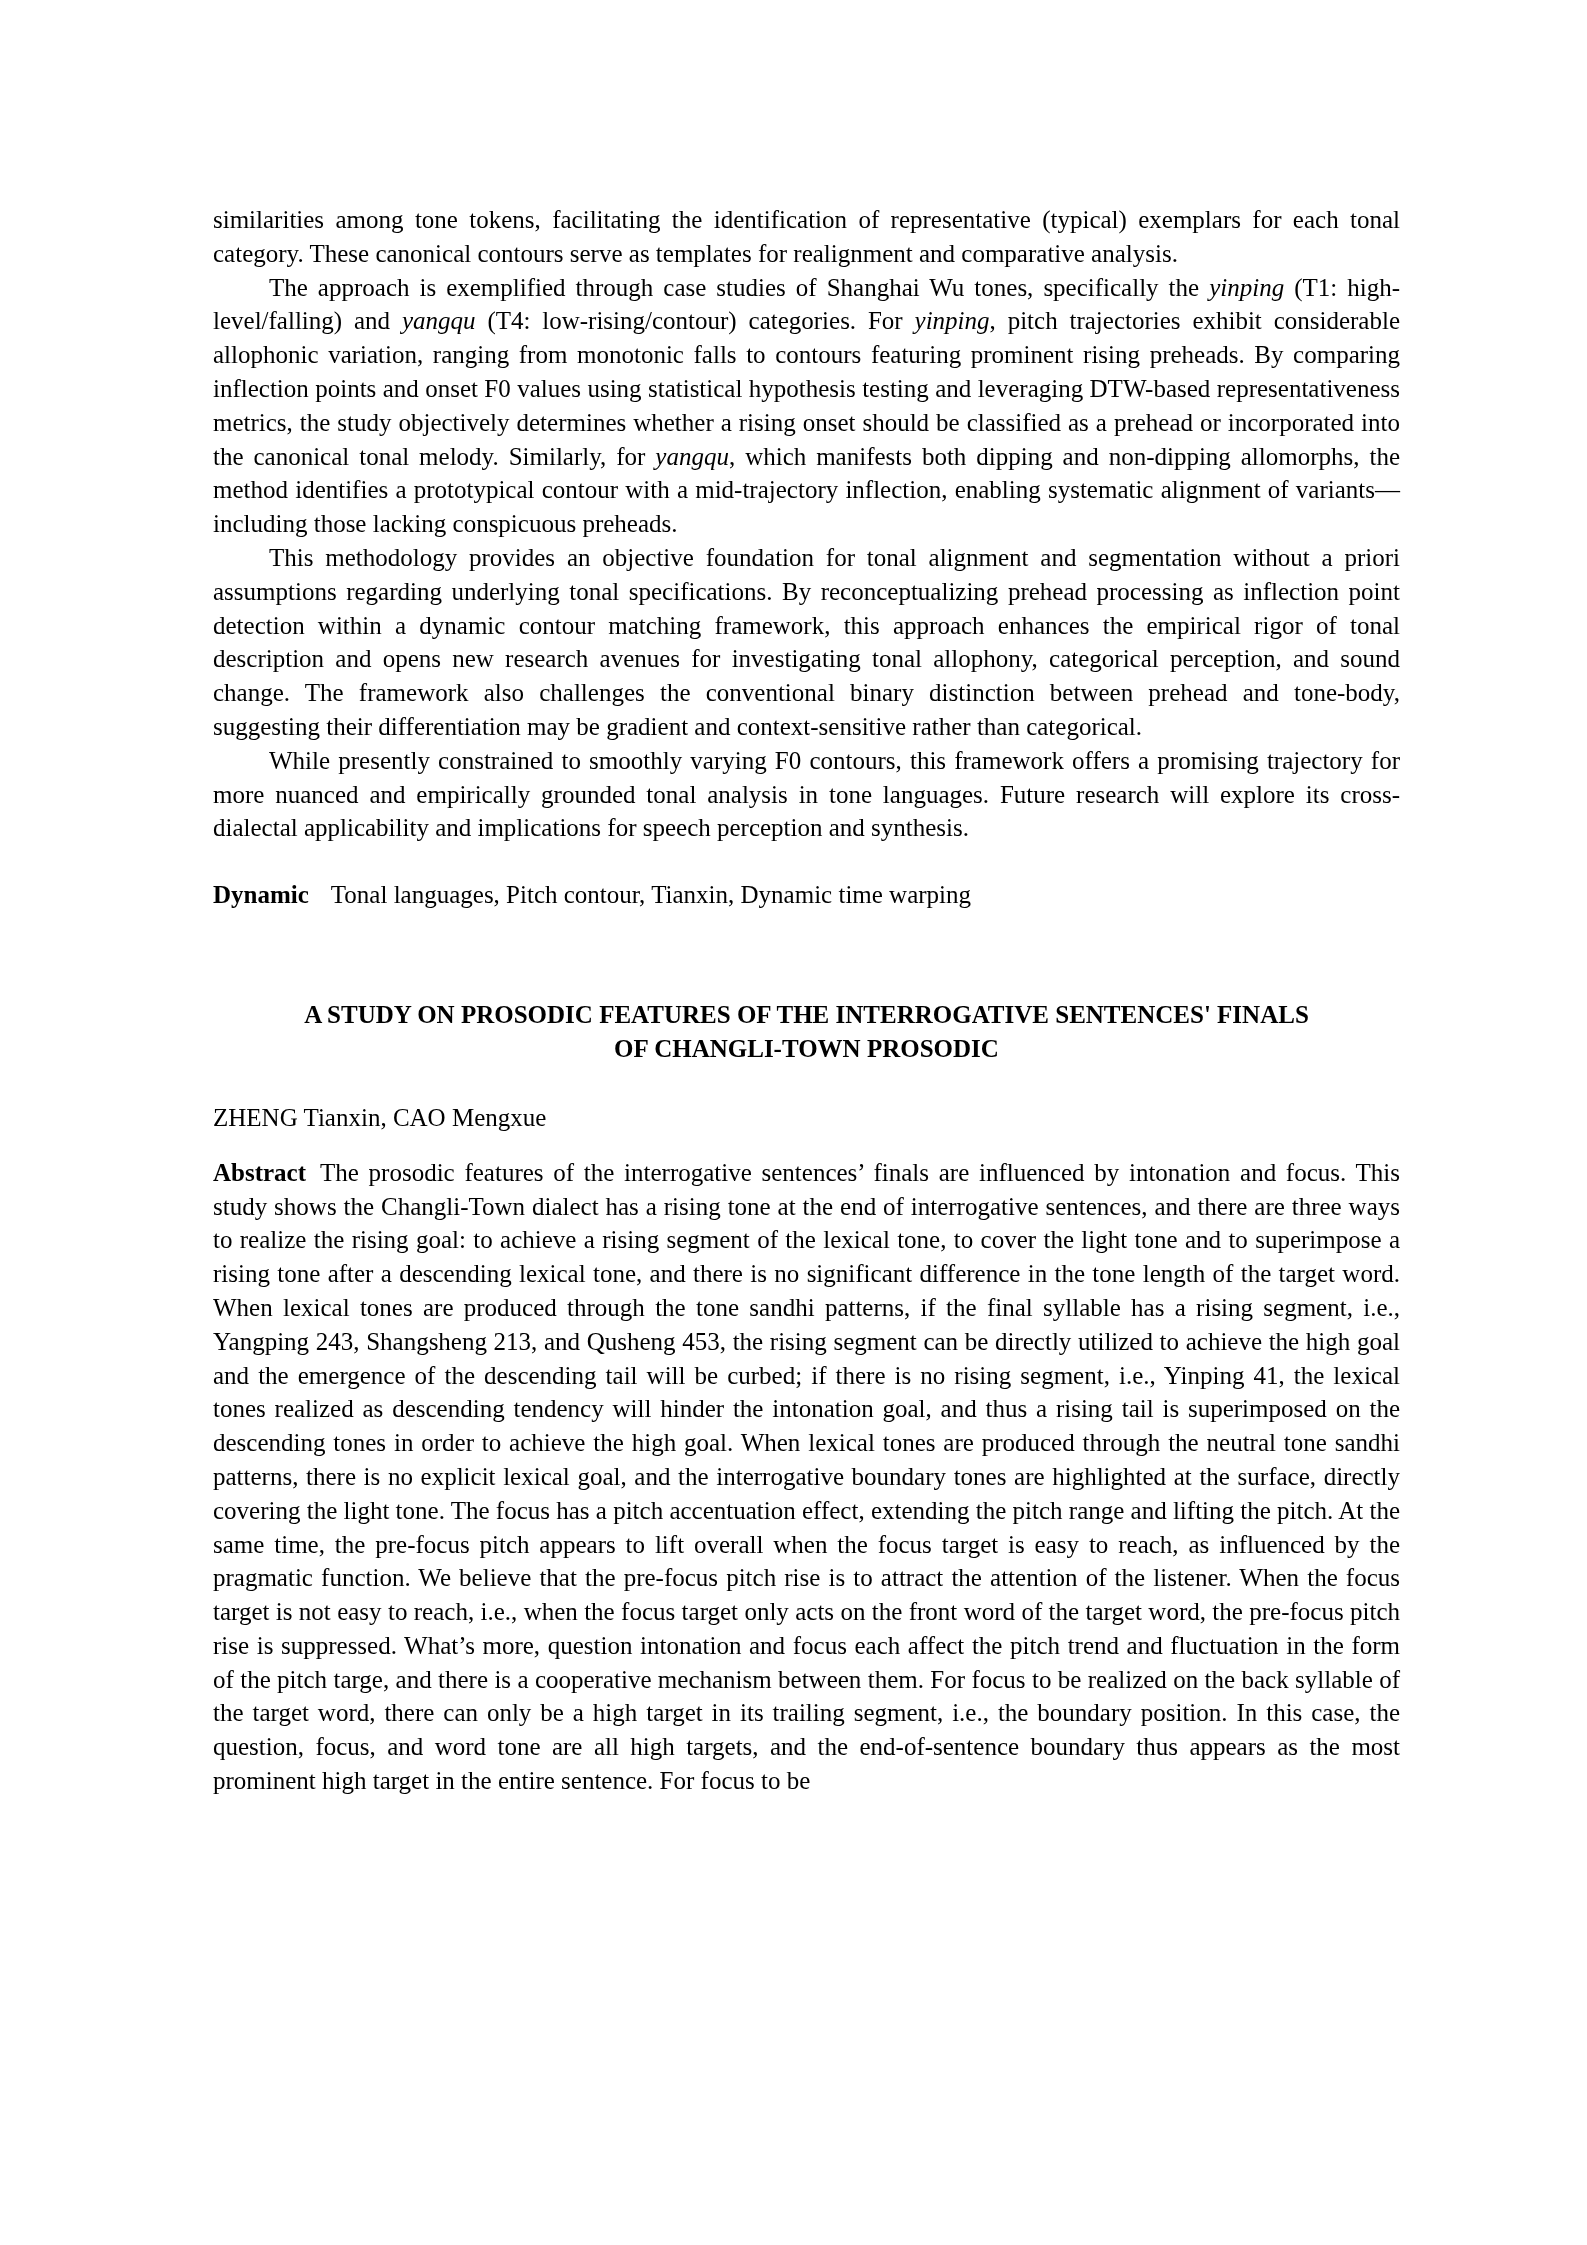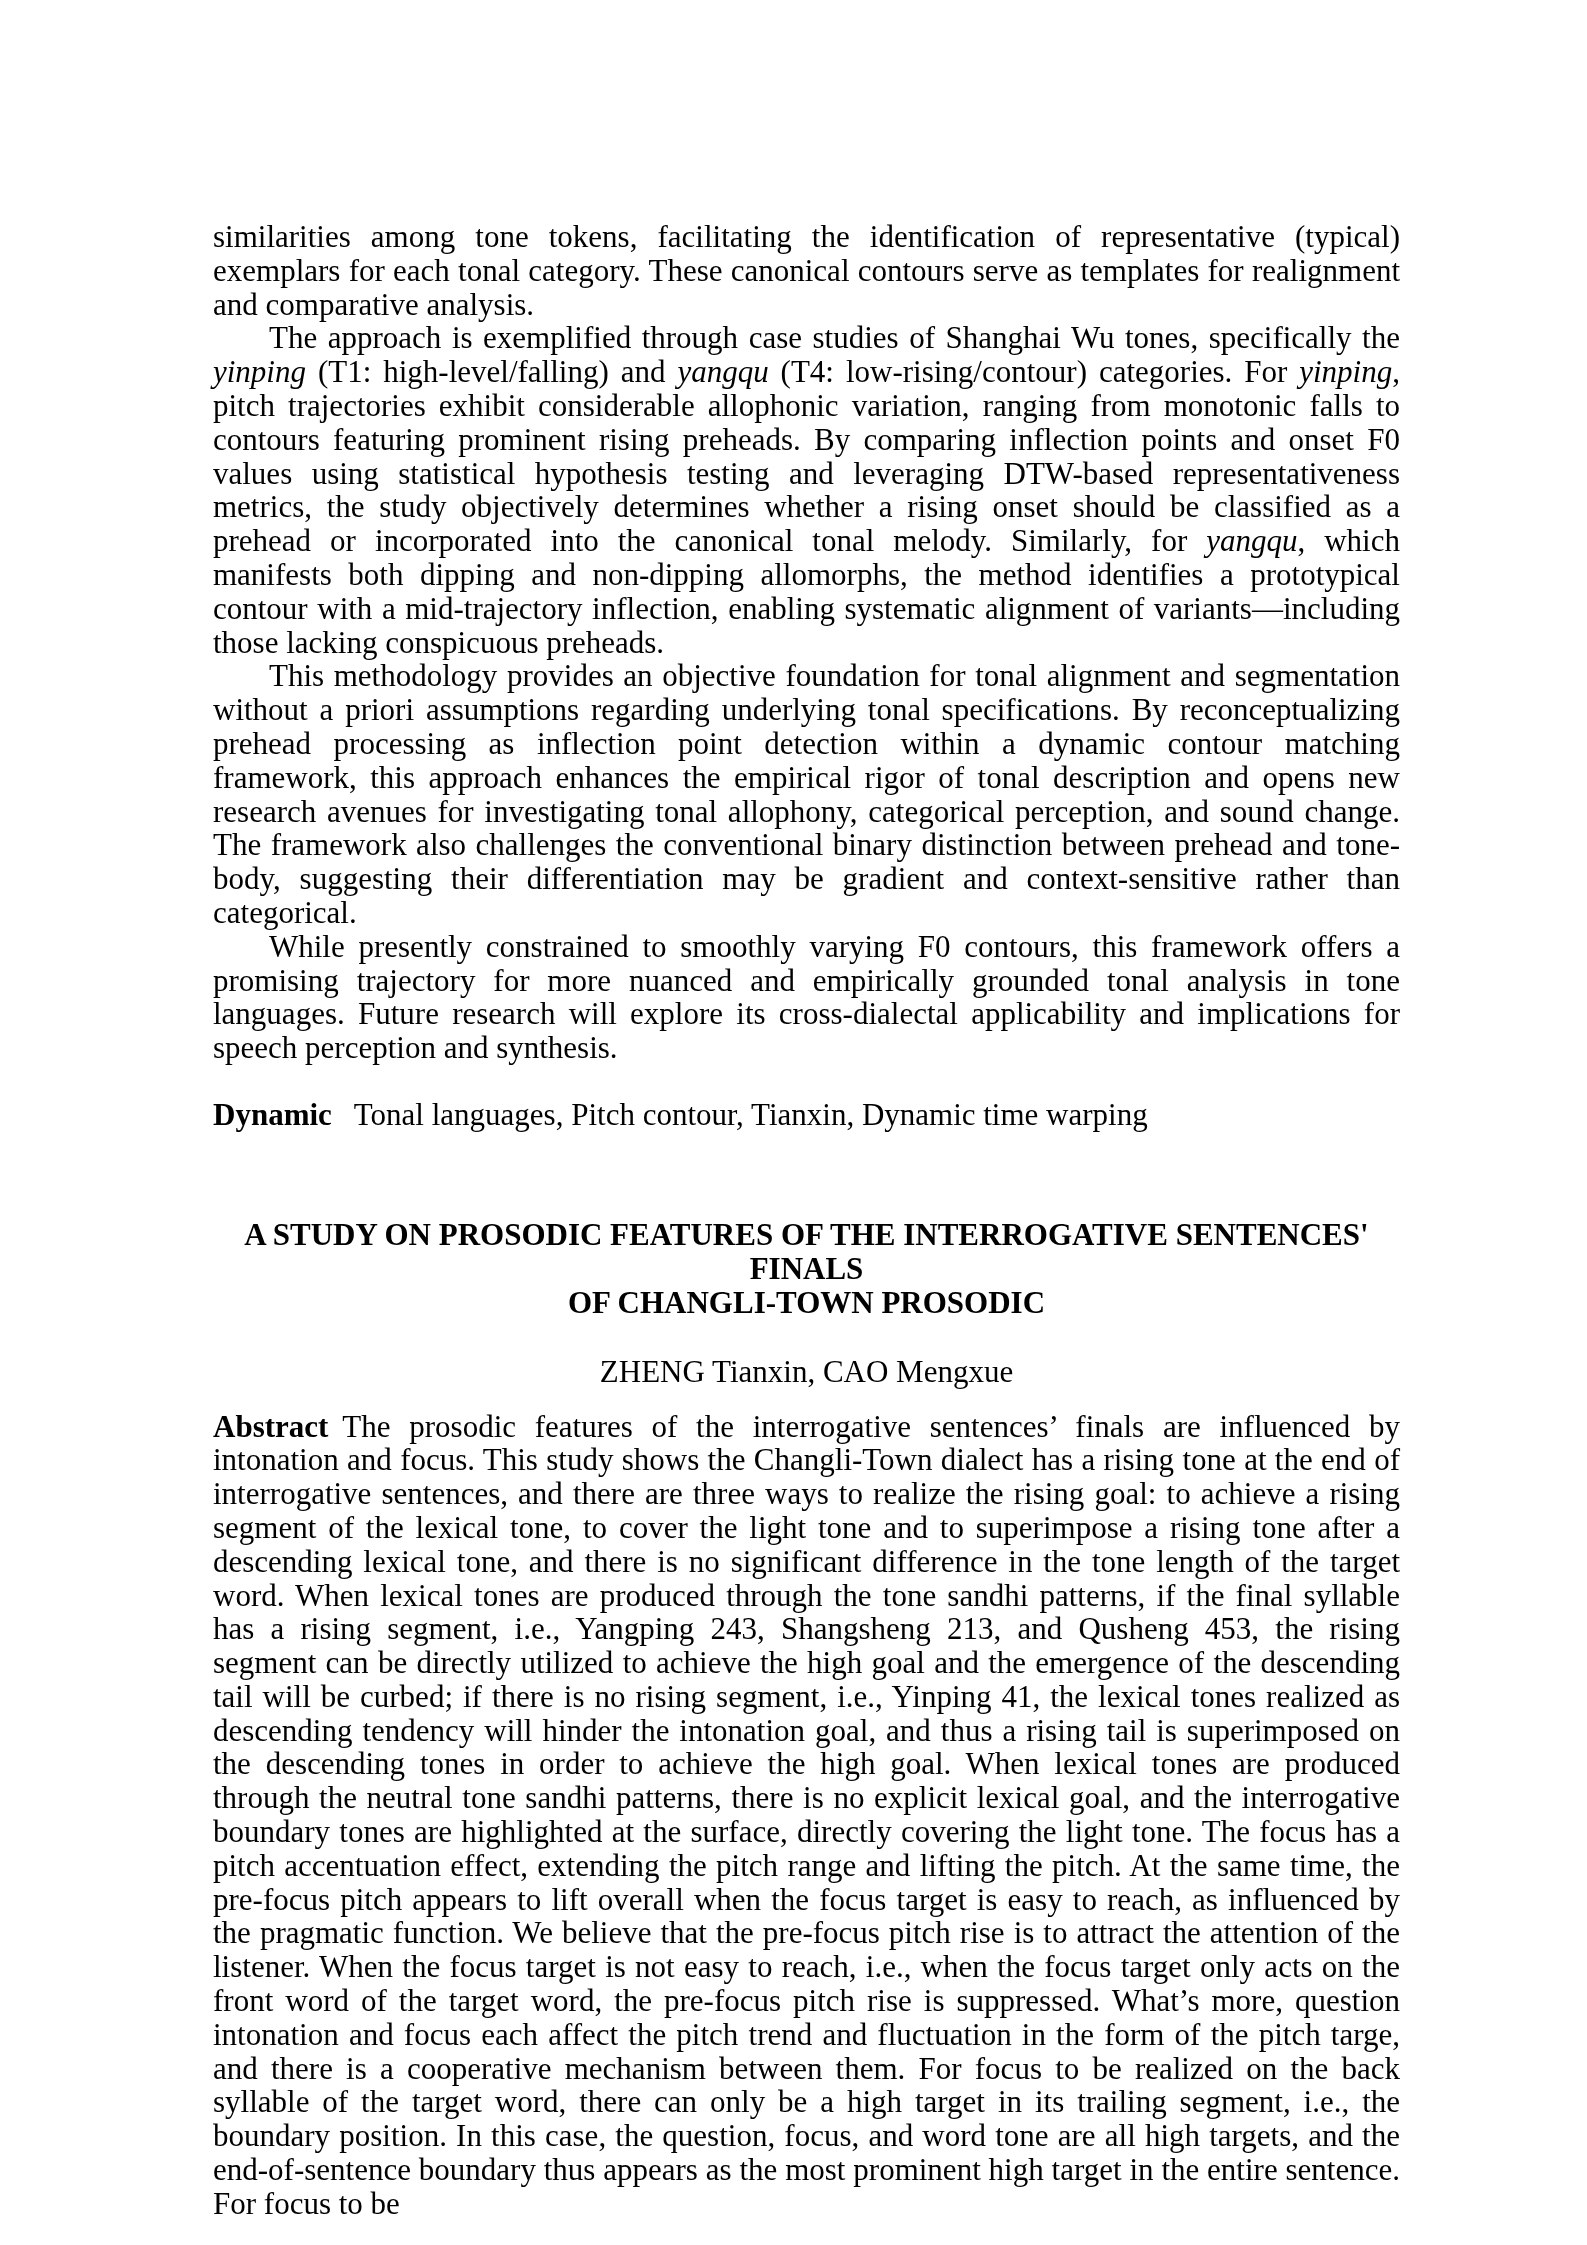--- a/index.html
+++ b/index.html
@@ -11,23 +11,23 @@
     width: 1587px;
     height: 2245px;
     position: relative;
     overflow: hidden;
     font-family: "Liberation Serif", "DejaVu Serif", serif;
     color: #000000;
   }
   .page {
     position: absolute;
     left: 213px;
-    top: 220px;
+    top: 203px;
     width: 1187px;
-    font-size: 31px;
+    font-size: 25px;
     line-height: 33.8px;
   }
   .para {
     margin: 0;
     text-align: justify;
     text-justify: inter-word;
   }
   .indent { text-indent: 56px; }
   .keywords {
     margin: 33px 0 0 0;
@@ -35,21 +35,20 @@
   }
   .kw-label { font-weight: bold; margin-right: 22px; }
   .title {
     margin: 86px 0 0 0;
     font-weight: bold;
     text-align: center;
     line-height: 34px;
   }
   .authors {
     margin: 35px 0 0 0;
-    text-align: center;
   }
   .abstract {
     margin: 21px 0 0 0;
   }
   .abs-label { font-weight: bold; margin-right: 14px; }
   em { font-style: italic; }
 </style>
 </head>
 <body>
 

